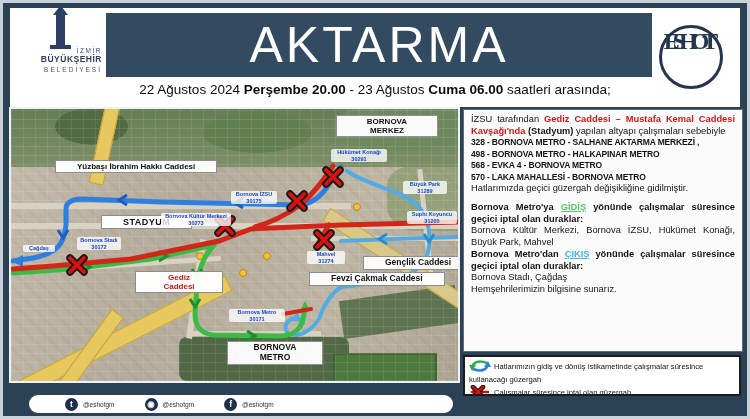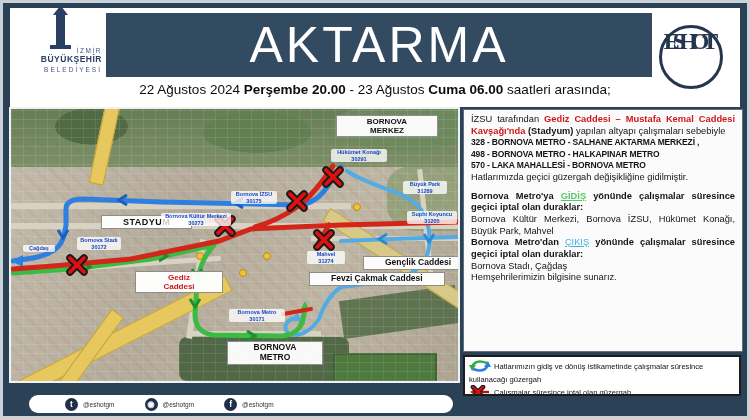--- a/index.html
+++ b/index.html
@@ -63,21 +63,21 @@
   
   .panel{position:absolute;left:460px;top:106px;width:280px;height:243px;background:#fbfbfb;
       border:1px solid #5c6d7e;box-sizing:border-box;padding:4px 7px;font-size:9.3px;
       color:#141414;line-height:1.26;overflow:hidden;}
   .panel p{margin:0;}
   .j{text-align:justify;}
   .mt{margin-top:7px !important;}
   .route-line{font-weight:bold;font-size:8.5px;letter-spacing:-.15px;white-space:nowrap;line-height:1.35;}
   .red-b{color:#d01818;font-weight:bold;}
   .gidis-hl{color:#58c968;font-weight:bold;text-decoration:underline;}
-  .cikis-hl{color:#3fb3e8;font-weight:normal;text-decoration:underline;}
+  .cikis-hl{color:#3fb3e8;font-weight:bold;text-decoration:underline;}
 
   
   .legend{position:absolute;left:460px;top:352px;width:278px;height:41px;background:#fff;
       border:2px solid #1c1c1c;box-sizing:border-box;padding:2px 4px;font-size:7.6px;
       line-height:1.25;color:#111;overflow:hidden;}
   .lg-ic{display:inline-block;vertical-align:middle;margin-right:3px;}
 
   
   .social{position:absolute;left:26px;top:392px;width:424px;height:18px;background:#fff;
       border-radius:9px;display:flex;align-items:center;gap:30px;padding-left:36px;box-sizing:border-box;}
@@ -174,20 +174,21 @@
       <g transform="translate(322,68)">
         <path d="M-7,-7 L7,7 M-7,7 L7,-7" stroke="#1a1a1a" stroke-width="7.5" stroke-linecap="round"></path>
         <path d="M-7,-7 L7,7 M-7,7 L7,-7" stroke="#e01010" stroke-width="3.8" stroke-linecap="round"></path>
       </g>
       <g transform="translate(313,131)">
         <path d="M-7,-7 L7,7 M-7,7 L7,-7" stroke="#1a1a1a" stroke-width="7.5" stroke-linecap="round"></path>
         <path d="M-7,-7 L7,7 M-7,7 L7,-7" stroke="#e01010" stroke-width="3.8" stroke-linecap="round"></path>
       </g>
     </svg>
 
+    <div class="mlabel" style="left:44px;top:51px;">Yüzbaşı İbrahim Hakkı Caddesi</div>
     <div class="mlabel" style="left:90px;top:106px;font-size:9px;letter-spacing:.5px;">STADYUM</div>
     <div class="mlabel wrap" style="left:325px;top:6px;width:58px;">BORNOVA MERKEZ</div>
     <div class="mlabel red wrap" style="left:124px;top:162px;width:44px;">Gediz Caddesi</div>
     <div class="mlabel" style="left:352px;top:136px;font-size:8.5px;margin-top:11px;">Gençlik Caddesi</div>
     <div class="mlabel" style="left:298px;top:163px;font-size:8.5px;">Fevzi Çakmak Caddesi</div>
     <div class="mlabel wrap" style="left:216px;top:232px;width:52px;font-size:8.5px;">BORNOVA METRO</div>
 
     <div class="stopchip" style="left:12px;top:136px;width:28px;">Çağdaş</div>
     <div class="stopchip" style="left:66px;top:128px;width:40px;">Bornova Stadı 30172</div>
     <div class="stopchip" style="left:150px;top:104px;width:66px;">Bornova Kültür Merkezi 30273</div>
@@ -196,20 +197,21 @@
     <div class="stopchip" style="left:392px;top:72px;width:40px;">Büyük Park 31289</div>
     <div class="stopchip" style="left:396px;top:102px;width:46px;">Suphi Koyuncu 31205</div>
     <div class="stopchip" style="left:296px;top:142px;width:34px;">Mahvel 31274</div>
     <div class="stopchip" style="left:218px;top:200px;width:52px;">Bornova Metro 30171</div>
   </div>
 
   <div class="panel">
     <p class="j"><span>İZSU tarafından </span><span class="red-b">Gediz Caddesi – Mustafa Kemal Caddesi Kavşağı'nda</span><b> (Stadyum)</b><span> yapılan altyapı çalışmaları sebebiyle</span></p>
     <div class="route-line">328 - BORNOVA METRO - SALHANE AKTARMA MERKEZİ ,</div>
     <div class="route-line">498 - BORNOVA METRO - HALKAPINAR METRO</div>
+    <div class="route-line">568 - EVKA 4 - BORNOVA METRO</div>
     <div class="route-line">570 - LAKA MAHALLESİ - BORNOVA METRO</div>
     <div>Hatlarımızda geçici güzergah değişikliğine gidilmiştir.</div>
 
     <p class="j mt"><b>Bornova Metro'ya </b><span class="gidis-hl">GİDİŞ</span><b> yönünde çalışmalar süresince geçici iptal olan duraklar:</b></p>
     <p class="j">Bornova Kültür Merkezi, Bornova İZSU, Hükümet Konağı, Büyük Park, Mahvel</p>
 
     <p class="j"><b>Bornova Metro'dan </b><span class="cikis-hl">ÇIKIŞ</span><b> yönünde çalışmalar süresince geçici iptal olan duraklar:</b></p>
     <p>Bornova Stadı, Çağdaş</p>
     <p>Hemşehrilerimizin bilgisine sunarız.</p>
   </div>

